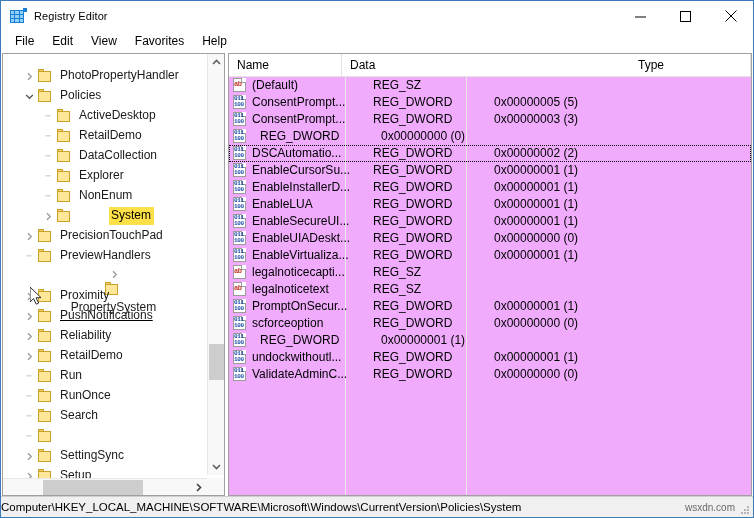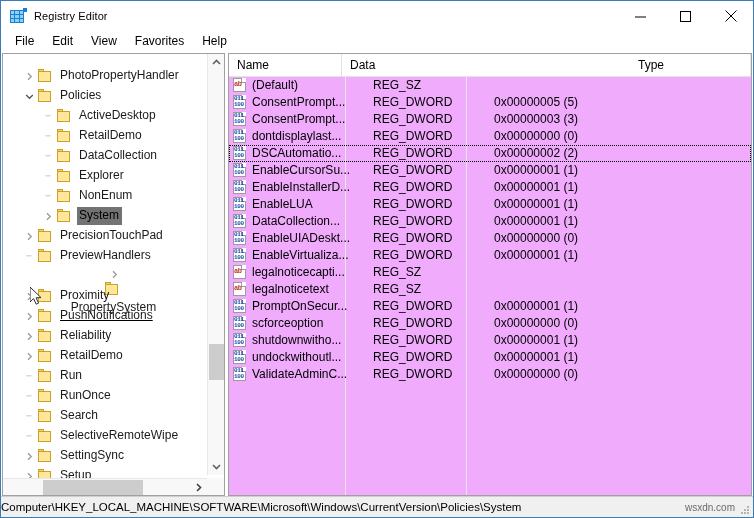--- a/index.html
+++ b/index.html
@@ -117,21 +117,21 @@
     position: absolute; left: 1px; top: 2px;
     width: 13px; height: 11px;
     background: #ffe699; border: 1px solid #c9a227;
   }
   .tlabel {
     font-size: 12px; color: #1a1a1a;
     padding: 1px 3px 2px 2px;
     line-height: 15px;
   }
   .tnode.selected .tlabel {
-    background: #737373; color: #000;
+    background: #fde047; color: #000; margin-left: 32px;
   }
   
   #tree-vscroll {
     position: absolute; right: 0; top: 0;
     width: 17px; height: 421px;
     background: #f8f8f8;
     border-left: 1px solid #e8e8e8;
   }
   .sb-arrow {
     width: 17px; height: 17px;
@@ -508,21 +508,20 @@
               <div class="body"></div>
             </div>
             <div class="tlabel">Search</div>
           </div>
           <div class="tnode" style="padding-left: 18px;">
             <div class="dashline">┈</div>
             <div class="tfolder">
               <div class="tab"></div>
               <div class="body"></div>
             </div>
-            <div class="tlabel">SelectiveRemoteWipe</div>
           </div>
           <div class="tnode" style="padding-left: 18px;">
             <div class="twist">
               <svg width="9" height="9" viewBox="0 0 9 9">
                 <polyline points="3,1.2 6.3,4.5 3,7.8" fill="none" stroke="#9a9a9a" stroke-width="1.3"></polyline>
               </svg>
             </div>
             <div class="tfolder">
               <div class="tab"></div>
               <div class="body"></div>
@@ -603,21 +602,20 @@
               </div>
               <div class="cname">ConsentPrompt...</div>
               <div class="ctype">REG_DWORD</div>
               <div class="cdata">0x00000003 (3)</div>
             </div>
             <div class="lrow">
               <div class="ricon dword">
                 <div class="page"></div>
                 <div class="txt">011<br>100</div>
               </div>
-              <div class="cname">dontdisplaylast...</div>
               <div class="ctype">REG_DWORD</div>
               <div class="cdata">0x00000000 (0)</div>
             </div>
             <div class="lrow focused">
               <div class="ricon dword">
                 <div class="page"></div>
                 <div class="txt">011<br>100</div>
               </div>
               <div class="cname">DSCAutomatio...</div>
               <div class="ctype">REG_DWORD</div>
@@ -648,21 +646,21 @@
               </div>
               <div class="cname">EnableLUA</div>
               <div class="ctype">REG_DWORD</div>
               <div class="cdata">0x00000001 (1)</div>
             </div>
             <div class="lrow">
               <div class="ricon dword">
                 <div class="page"></div>
                 <div class="txt">011<br>100</div>
               </div>
-              <div class="cname">DataCollection...</div>
+              <div class="cname">EnableSecureUI...</div>
               <div class="ctype">REG_DWORD</div>
               <div class="cdata">0x00000001 (1)</div>
             </div>
             <div class="lrow">
               <div class="ricon dword">
                 <div class="page"></div>
                 <div class="txt">011<br>100</div>
               </div>
               <div class="cname">EnableUIADeskt...</div>
               <div class="ctype">REG_DWORD</div>
@@ -711,21 +709,20 @@
               </div>
               <div class="cname">scforceoption</div>
               <div class="ctype">REG_DWORD</div>
               <div class="cdata">0x00000000 (0)</div>
             </div>
             <div class="lrow">
               <div class="ricon dword">
                 <div class="page"></div>
                 <div class="txt">011<br>100</div>
               </div>
-              <div class="cname">shutdownwitho...</div>
               <div class="ctype">REG_DWORD</div>
               <div class="cdata">0x00000001 (1)</div>
             </div>
             <div class="lrow">
               <div class="ricon dword">
                 <div class="page"></div>
                 <div class="txt">011<br>100</div>
               </div>
               <div class="cname">undockwithoutl...</div>
               <div class="ctype">REG_DWORD</div>

